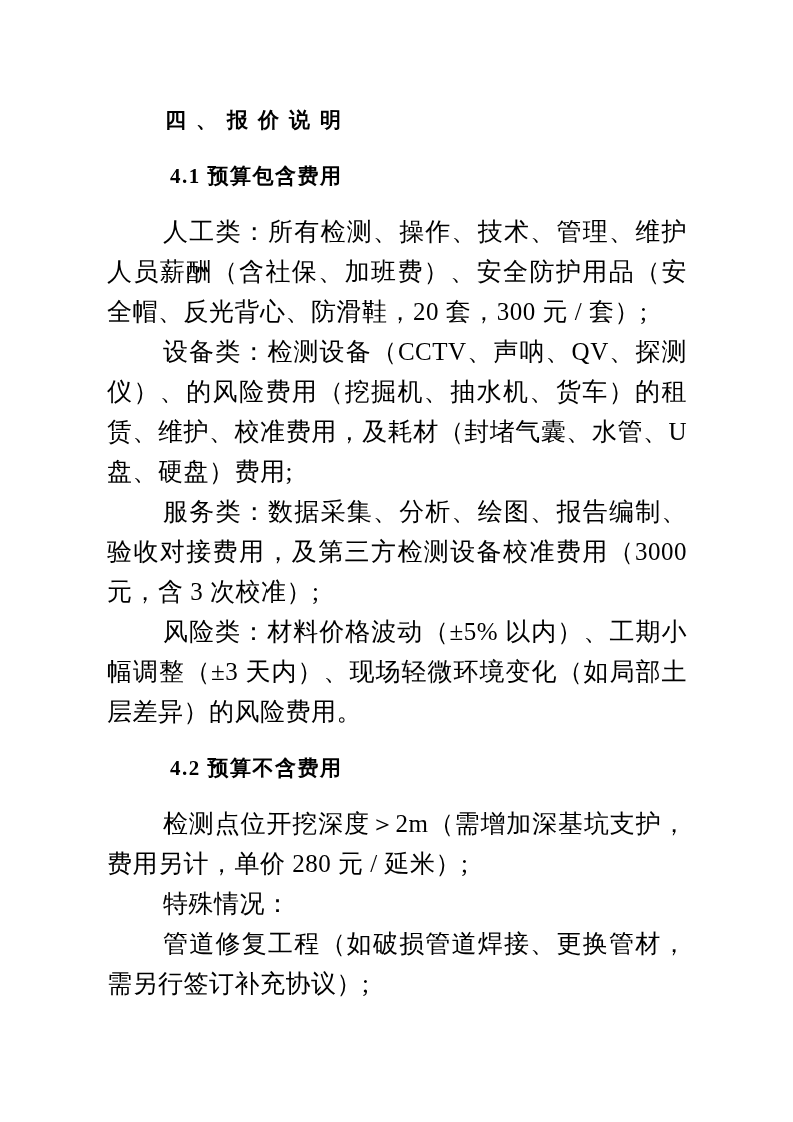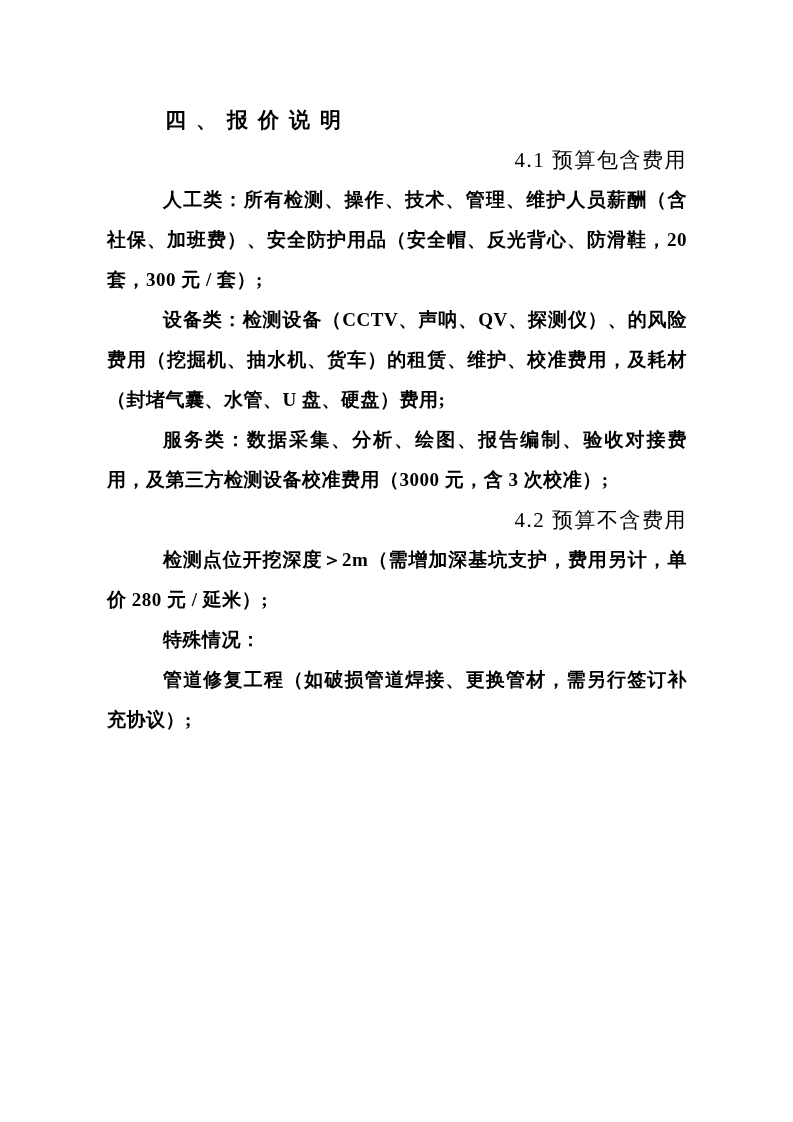--- a/index.html
+++ b/index.html
@@ -33,34 +33,33 @@
     margin: 0;
     font-family: "Liberation Sans", "DejaVu Sans", sans-serif;
     font-size: 21px;
     line-height: 40px;
     font-weight: 700;
     letter-spacing: 10px;
     text-indent: 58px;
     white-space: nowrap;
   }
   .h-sub {
-    margin: 0;
+    margin: 16px;
     font-size: 21px;
     line-height: 40px;
-    font-weight: 400;
+    font-weight: 700;
     letter-spacing: 1.5px;
     text-indent: 47px;
     white-space: nowrap;
-    text-align: right;
   }
   p.body-par {
     margin: 0;
-    font-size: 19px;
+    font-size: 25px;
     line-height: 40px;
-    font-weight: 700;
+    font-weight: 400;
     letter-spacing: 0.5px;
     text-align: justify;
     text-justify: inter-ideograph;
     text-indent: 56px;
     word-break: normal;
   }
 </style>
 </head>
 <body>
 
@@ -70,20 +69,21 @@
     <h1 class="h-main">四、报价说明</h1>
 
     <h2 class="h-sub">4.1 预算包含费用</h2>
 
     <p class="body-par">人工类：所有检测、操作、技术、管理、维护人员薪酬（含社保、加班费）、安全防护用品（安全帽、反光背心、防滑鞋，20 套，300 元 / 套）;</p>
 
     <p class="body-par">设备类：检测设备（CCTV、声呐、QV、探测仪）、的风险费用（挖掘机、抽水机、货车）的租赁、维护、校准费用，及耗材（封堵气囊、水管、U 盘、硬盘）费用;</p>
 
     <p class="body-par">服务类：数据采集、分析、绘图、报告编制、验收对接费用，及第三方检测设备校准费用（3000 元，含 3 次校准）;</p>
 
+    <p class="body-par">风险类：材料价格波动（±5% 以内）、工期小幅调整（±3 天内）、现场轻微环境变化（如局部土层差异）的风险费用。</p>
 
     <h2 class="h-sub">4.2 预算不含费用</h2>
 
 
     <p class="body-par">检测点位开挖深度＞2m（需增加深基坑支护，费用另计，单价 280 元 / 延米）;</p>
 
     <p class="body-par">特殊情况：</p>
 
     <p class="body-par">管道修复工程（如破损管道焊接、更换管材，需另行签订补充协议）;</p>
 

